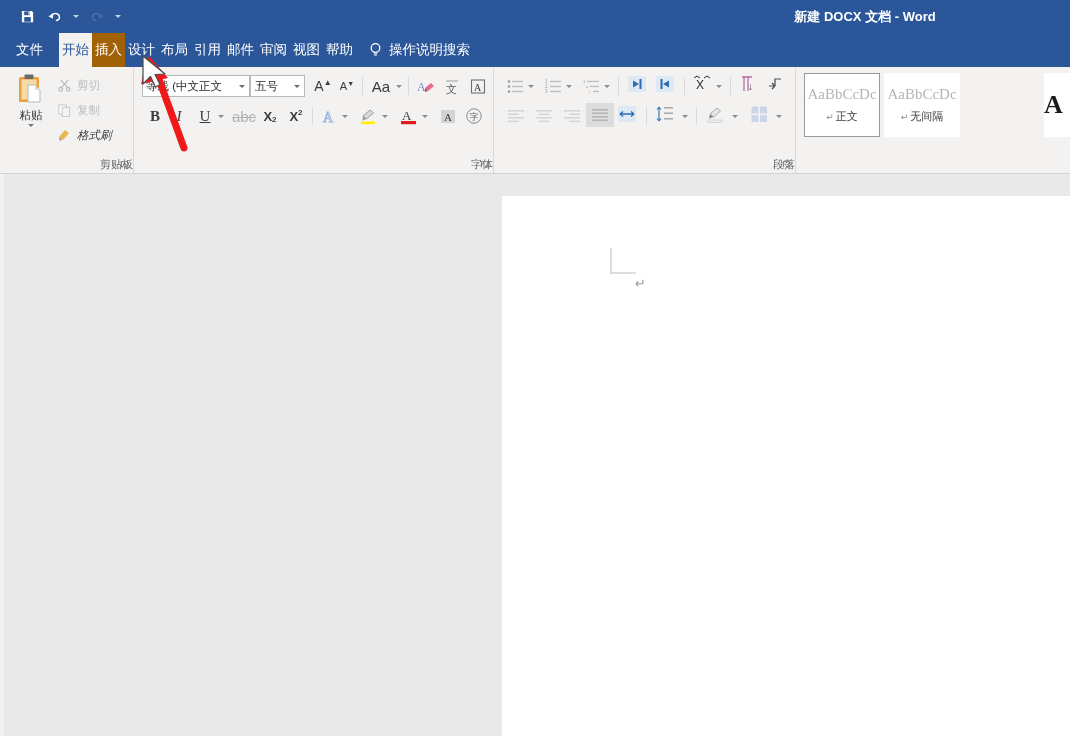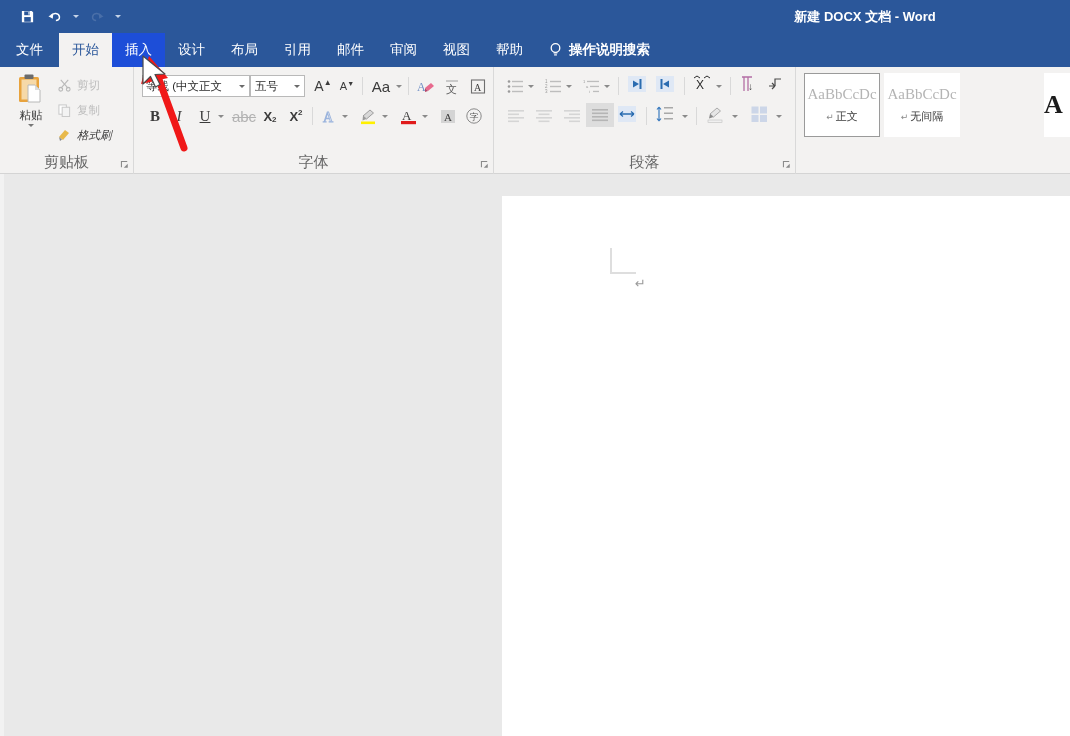--- a/index.html
+++ b/index.html
@@ -45,53 +45,53 @@
 
   
   .tabstrip {
     position: absolute; left: 0; top: 33px;
     width: 1070px; height: 34px;
     background: #2b579a;
     display: flex; align-items: stretch;
   }
   .tab {
     display: flex; align-items: center; justify-content: center;
-    padding: 0 13px;
+    padding: 0 3px;
     color: #ffffff; font-size: 13.5px;
     height: 34px;
     white-space: nowrap;
   }
   .tab.file { padding: 0 16px; }
   .tab.active {
     background: #f3f2f1; color: #2b579a; font-weight: normal;
   }
   .tab.hover {
-    background: #1d4ed8; color: #ffffff;
+    background: #a16207; color: #ffffff;
   }
   .tab-tell {
     display: flex; align-items: center; gap: 7px;
     padding: 0 13px; color: #ffffff; font-size: 13.5px;
-    height: 34px; white-space: nowrap; font-weight: bold;
+    height: 34px; white-space: nowrap;
   }
   .bulb { display: block; }
 
   
   .ribbon {
     position: absolute; left: 0; top: 67px;
     width: 1070px; height: 107px;
     background: #f3f2f1;
     border-bottom: 1px solid #d4d4d4;
   }
   .group {
     position: absolute; top: 0; height: 107px;
     border-right: 1px solid #d9d9d9;
   }
   .group-label {
     position: absolute; bottom: 2px; left: 0; width: 100%;
-    text-align: center; font-size: 15px; color: #666666; margin-top: 8px;
+    text-align: right; font-size: 11px; color: #666666; margin-top: 8px;
   }
   .dialog-launcher {
     position: absolute; bottom: 3px; right: 4px;
     font-size: 9px; color: #999999;
     line-height: 1;
   }
 
   
   #g-clipboard { left: 0; width: 134px; }
   .paste-btn {

